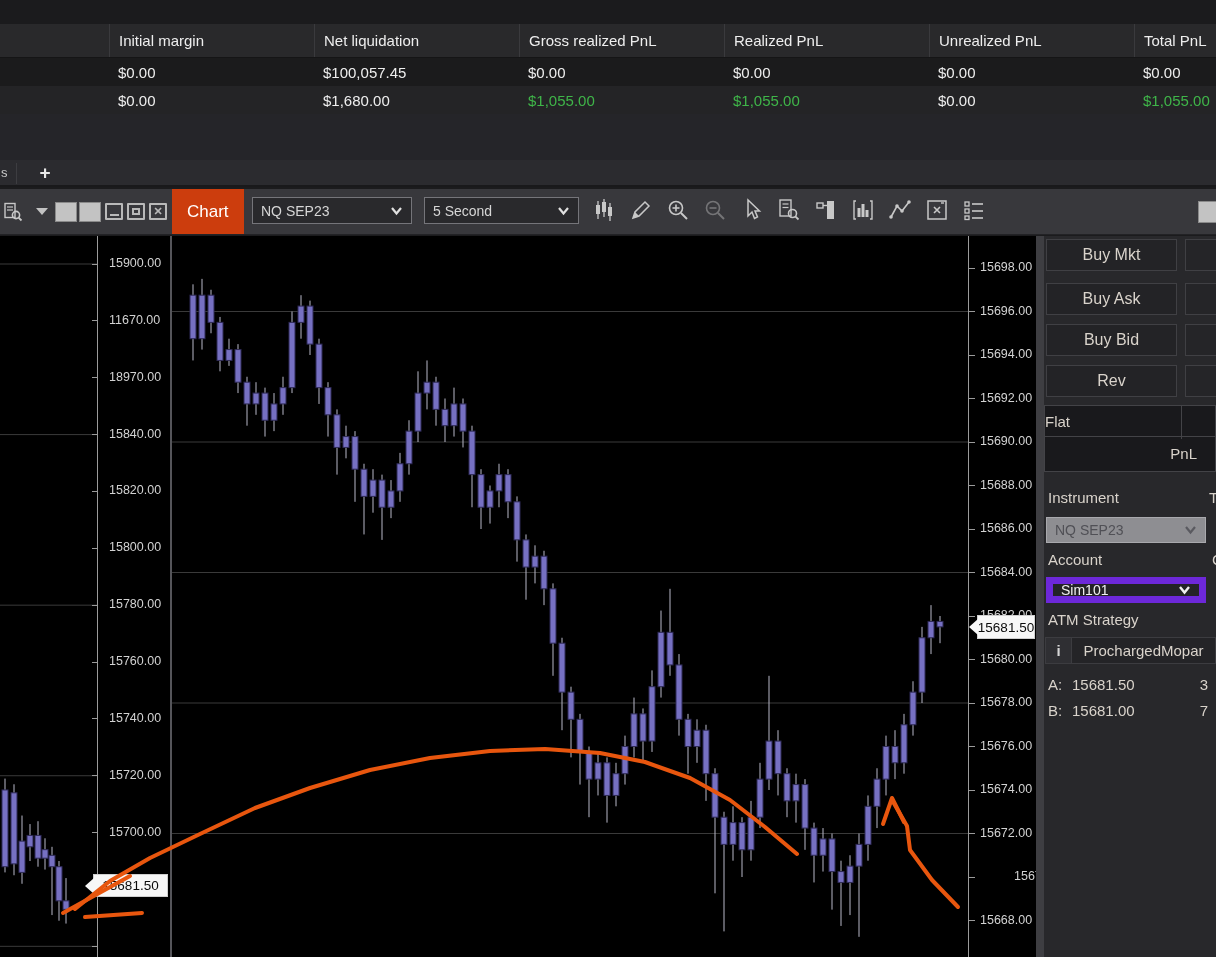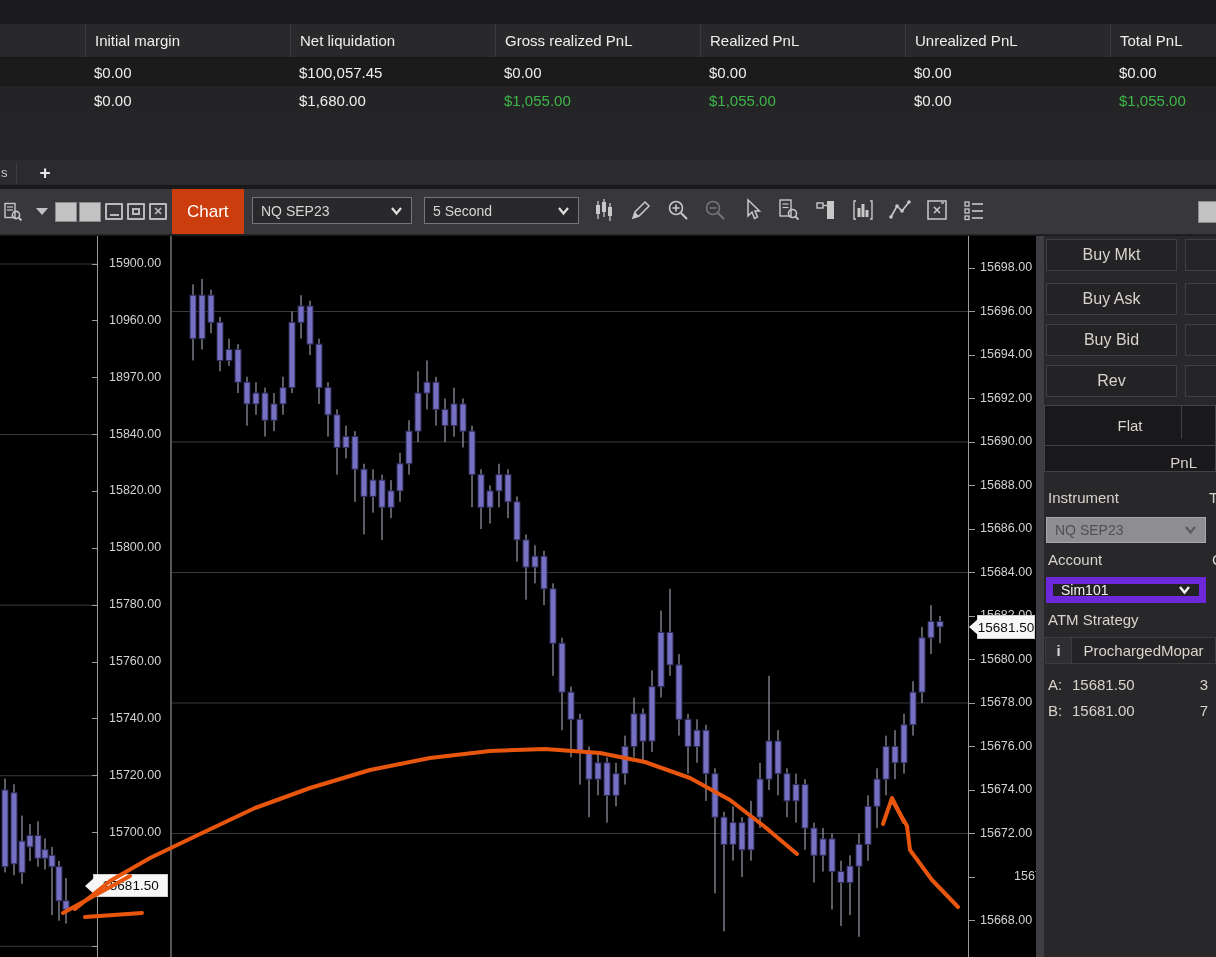--- a/index.html
+++ b/index.html
@@ -11,21 +11,21 @@
   .menubar { position:absolute; left:0; top:0; width:1216px; height:24px; background:#1c1c1e; }
   .menubar .mitem { position:absolute; top:1px; font-size:16px; font-weight:600; color:#f0f0f0; }
   .mb-partial { left:0px; }
   .mb-help { left:155px; }
   .mb-spinner { position:absolute; left:126px; top:2px; width:18px; height:18px; }
   .mb-right { position:absolute; right:22px; top:1px; width:26px; height:19px; border:2px solid #e8e8e8; border-radius:2px; display:flex; align-items:center; justify-content:center; }
   .mb-badge { position:absolute; right:-2px; top:0px; font-size:16px; font-weight:700; color:#fff; }
 
   
   .acct-table { position:absolute; left:0; top:24px; width:1216px; background:#252527; }
-  .acct-row { display:grid; grid-template-columns:85px 205px 205px 205px 205px 205px 1fr; }
+  .acct-row { display:grid; grid-template-columns:85px 205px 205px 205px 205px 205px 1fr;padding-left:24px; }
   .acct-head { height:34px; background:#29292b; border-bottom:1px solid #151516; }
   .acct-head .cell { color:#cccccc; border-left:1px solid #3a3a3d; }
   .acct-r1 { height:28px; background:#1b1b1c; }
   .acct-r2 { height:28px; background:#242426; }
   .acct-table .cell { display:flex; align-items:center; padding-left:9px; font-size:15px; color:#eeeeee; overflow:hidden; white-space:nowrap; }
   .acct-table .cell.first { border-left:none; }
   .cell.green { color:#3fb549; }
   .acct-bottom { height:2px; background:#161617; }
 
   
@@ -70,21 +70,21 @@
   .pl-right { left:977px; top:379px; width:58px; height:24px; }
   .pl-left  { left:93px;  top:638px; width:75px; height:23px; }
 
   .panel-divider { position:absolute; left:1036px; top:236px; width:8px; height:721px; background:#3e3e42; }
 
   
   .order-panel { position:absolute; left:1044px; top:236px; width:172px; height:721px; background:#28282b; overflow:hidden; color:#d9d3cb; }
   .op-btn { position:absolute; left:2px; width:131px; height:32px; background:#232326; border:1px solid #404044; color:#d9d3cb; font-size:16px; display:flex; align-items:center; justify-content:center;text-align:right; }
   .op-btn2 { position:absolute; left:141px; width:42px; height:32px; background:#252528; border:1px solid #404044; }
   .flat-block { position:absolute; left:0; top:169px; width:172px; height:67px; background:#19191c; border:1px solid #434347; }
-  .flat-row { position:relative; height:40px; border-bottom:1px solid #434347; display:flex; align-items:center; justify-content:center; font-size:15px; }
+  .flat-row { position:relative; height:31px; border-bottom:1px solid #434347; display:flex; align-items:center; justify-content:flex-start; font-size:15px; }
   .flat-row .vdiv { position:absolute; left:136px; top:0; width:1px; height:33px; background:#434347; }
   .pnl-row { height:32px; display:flex; align-items:center; justify-content:flex-end; padding-right:18px; font-size:15px; }
   .op-label { position:absolute; left:4px; font-size:15px; color:#d9d3cb; }
   .op-clip { position:absolute; font-size:15px; color:#d9d3cb; }
   .op-combo { position:absolute; left:2px; width:160px; height:26px; display:flex; align-items:center; padding:0 8px; font-size:14px; }
   .op-combo .chev { margin-left:auto; }
   .combo-disabled { background:#8e8e92; border:1px solid #a9a9ad; color:#505056; }
   .combo-dark { background:#232326; border:7px solid #6d28d9; color:#f0f0f0; }
   .atm-row { position:absolute; left:1px; top:401px; width:171px; height:27px; background:#242427; border:1px solid #3c3c40; display:flex; align-items:stretch; }
   .atm-info { width:26px; background:#2f2f33; display:flex; align-items:center; justify-content:center; font-size:15px; font-weight:700; color:#d6d6d6; border-right:1px solid #3c3c40; }
@@ -295,21 +295,21 @@
         <rect x="49" y="619.344" width="6" height="11.371999999999957" fill="#7670c2" stroke="#2f2b58" stroke-width="1"></rect>
         <line x1="59" y1="625.03" x2="59" y2="684.733" stroke="#b8b8c8" stroke-width="1"></line>
         <rect x="56" y="630.716" width="6" height="34.115999999999985" fill="#7670c2" stroke="#2f2b58" stroke-width="1"></rect>
         <line x1="66" y1="642.088" x2="66" y2="687.576" stroke="#b8b8c8" stroke-width="1"></line>
         <rect x="63" y="664.832" width="6" height="8.528999999999996" fill="#7670c2" stroke="#2f2b58" stroke-width="1"></rect>
       </svg>
     <div class="left-axis" id="leftAxis">
         <span class="tick-mark" style="top: 27.5px; left: -6px;"></span>
         <span class="tick-label" style="top: 20px; left: 11px;">15900.00</span>
         <span class="tick-mark" style="top: 84.36px; left: -6px;"></span>
-        <span class="tick-label" style="top: 76.86px; left: 11px;">10960.00</span>
+        <span class="tick-label" style="top: 76.86px; left: 11px;">11670.00</span>
         <span class="tick-mark" style="top: 141.22px; left: -6px;"></span>
         <span class="tick-label" style="top: 133.72px; left: 11px;">18970.00</span>
         <span class="tick-mark" style="top: 198.08px; left: -6px;"></span>
         <span class="tick-label" style="top: 190.58px; left: 11px;">15840.00</span>
         <span class="tick-mark" style="top: 254.94px; left: -6px;"></span>
         <span class="tick-label" style="top: 247.44px; left: 11px;">15820.00</span>
         <span class="tick-mark" style="top: 311.8px; left: -6px;"></span>
         <span class="tick-label" style="top: 304.3px; left: 11px;">15800.00</span>
         <span class="tick-mark" style="top: 368.66px; left: -6px;"></span>
         <span class="tick-label" style="top: 361.16px; left: 11px;">15780.00</span>

